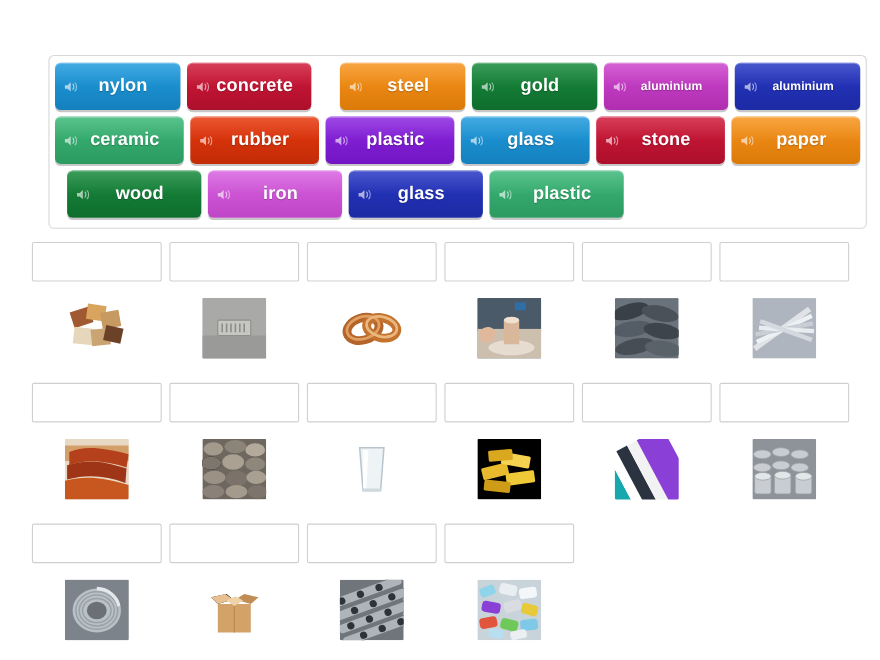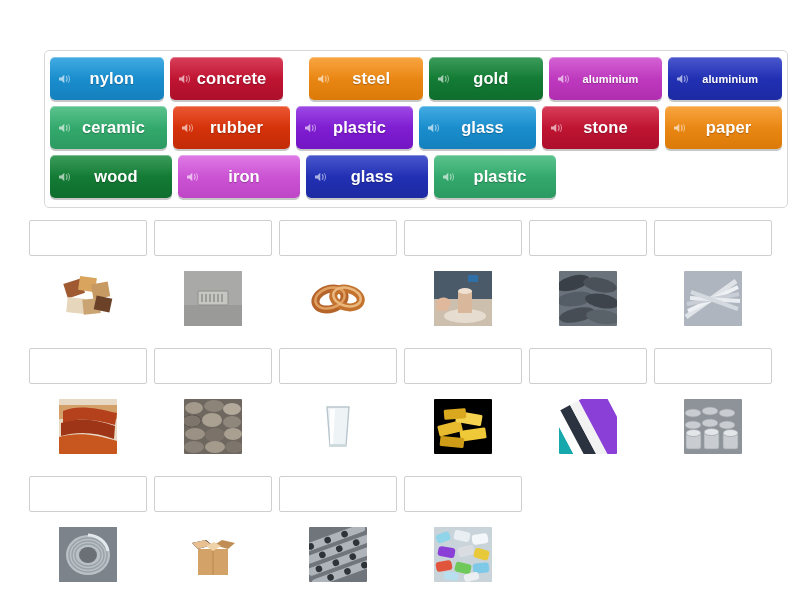--- a/index.html
+++ b/index.html
@@ -9,21 +9,21 @@
   }
   .stage{position:relative;width:800px;height:600px;}
 
   
   .wordbank{
     position:absolute;left:44px;top:50px;width:744px;height:158px;
     border:1px solid #d8d8d8;border-radius:5px;background:#fff;
     box-sizing:border-box;padding:6px 5px 5px 5px;
   }
   .wb-row{display:flex;gap:6px;margin-bottom:6px;height:43px;}
-  .wb-row:last-child{margin-bottom:0;}
+  .wb-row:last-child{margin-bottom:0;margin-left:11px;}
 
   .tile{
     position:relative;width:122px;height:43px;border-radius:5px;
     display:flex;align-items:center;justify-content:center;
     box-sizing:border-box;cursor:pointer;
     box-shadow:0 2px 0 rgba(0,0,0,.22), inset 0 1px 0 rgba(255,255,255,.34);
     overflow:hidden;
   }
   .tile::after{
     content:"";position:absolute;left:0;right:0;top:0;height:50%;

